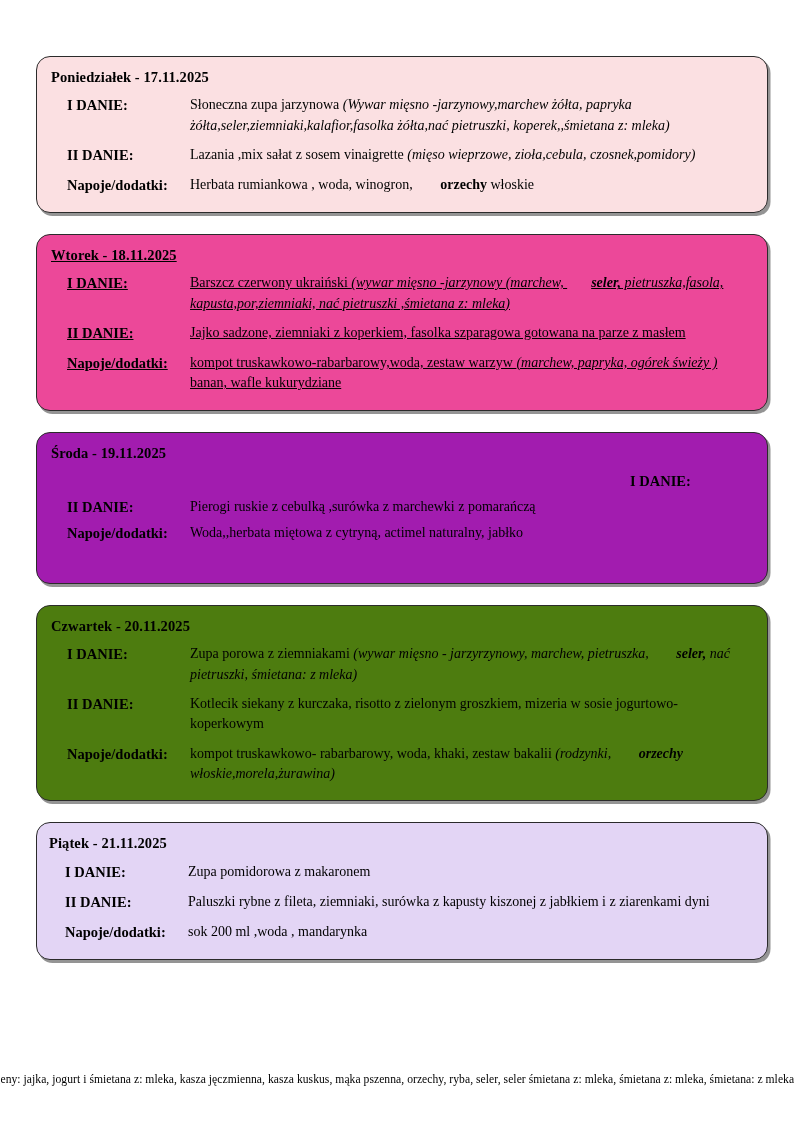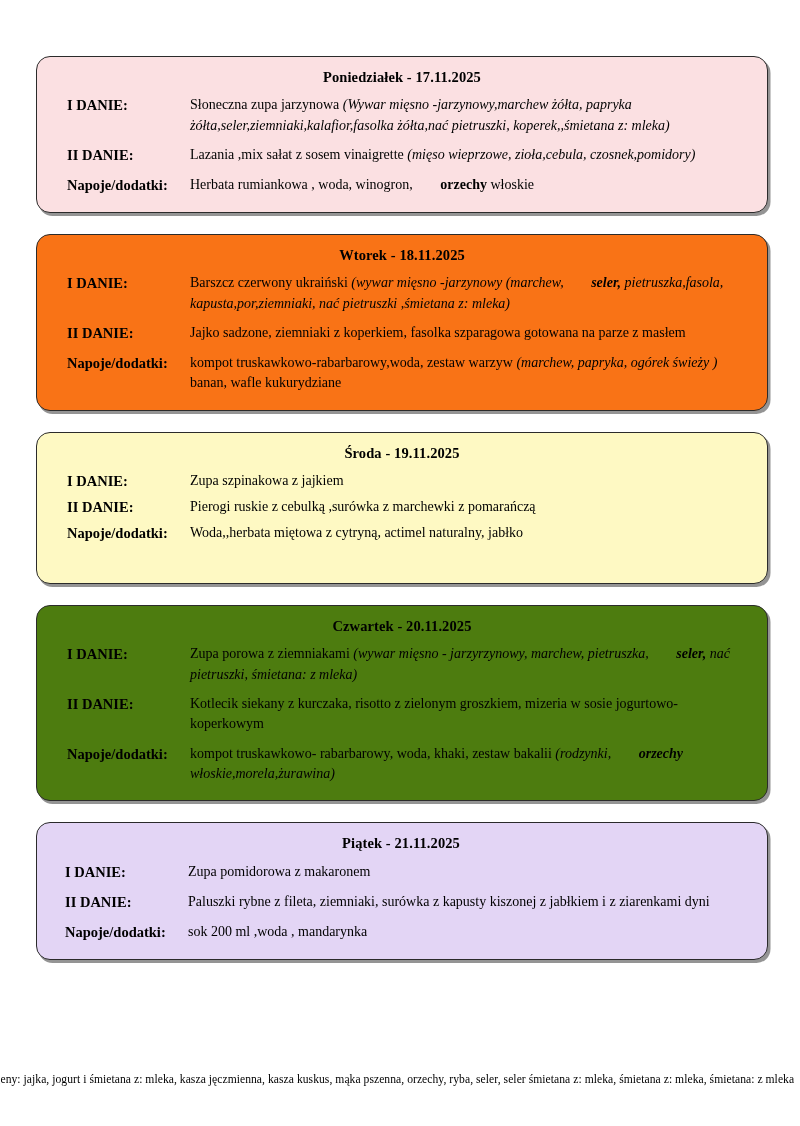--- a/index.html
+++ b/index.html
@@ -35,21 +35,21 @@
     position: relative;
     box-sizing: border-box;
     border: 1.2px solid #2b2b2b;
     border-radius: 14px;
     box-shadow: 2.5px 3px 0 rgba(60, 60, 60, 0.55);
     padding: 9px 14px 16px 14px;
     margin-bottom: 21px;
   }
 
   .day-title {
-    text-align: center;
+    text-align: left;
     font-weight: bold;
     font-size: 14.5px;
     letter-spacing: 0.1px;
     line-height: 1.2;
     margin: 3px 0 9px 0;
   }
 
   .rows {
     display: block;
   }
@@ -132,43 +132,42 @@
           <div class="menu-row">
             <div class="row-label">II DANIE:</div>
             <div class="row-value">Lazania ,mix sałat z sosem vinaigrette <span class="ital">(mięso wieprzowe, zioła,cebula, czosnek,pomidory)</span></div>
           </div>
           <div class="menu-row">
             <div class="row-label">Napoje/dodatki:</div>
             <div class="row-value">Herbata rumiankowa , woda, winogron, <span class="allergen">orzechy</span> włoskie</div>
           </div>
         </div>
       </div>
-      <div class="day-card" style="background: #f97316;">
+      <div class="day-card" style="background: #ec4899; text-decoration: underline;">
         <div class="day-title">Wtorek - 18.11.2025</div>
         <div class="rows">
           <div class="menu-row">
             <div class="row-label">I DANIE:</div>
             <div class="row-value">Barszcz czerwony ukraiński <span class="ital">(wywar mięsno -jarzynowy (marchew, <span class="allergen">seler,</span> pietruszka,fasola,  kapusta,por,ziemniaki, nać pietruszki ,śmietana z: mleka)</span></div>
           </div>
           <div class="menu-row">
             <div class="row-label">II DANIE:</div>
             <div class="row-value">Jajko sadzone, ziemniaki z koperkiem, fasolka szparagowa gotowana na parze z masłem</div>
           </div>
           <div class="menu-row">
             <div class="row-label">Napoje/dodatki:</div>
             <div class="row-value">kompot truskawkowo-rabarbarowy,woda, zestaw warzyw <span class="ital">(marchew, papryka,  ogórek świeży )</span> banan, wafle kukurydziane</div>
           </div>
         </div>
       </div>
-      <div class="day-card compact" style="background: #fef9c3;">
+      <div class="day-card compact" style="background: #a21caf;">
         <div class="day-title">Środa - 19.11.2025</div>
         <div class="rows">
           <div class="menu-row">
             <div class="row-label">I DANIE:</div>
-            <div class="row-value">Zupa szpinakowa z jajkiem</div>
           </div>
           <div class="menu-row">
             <div class="row-label">II DANIE:</div>
             <div class="row-value">Pierogi ruskie z cebulką ,surówka z marchewki z pomarańczą</div>
           </div>
           <div class="menu-row">
             <div class="row-label">Napoje/dodatki:</div>
             <div class="row-value">Woda,,herbata miętowa z cytryną, actimel naturalny, jabłko</div>
           </div>
         </div>

